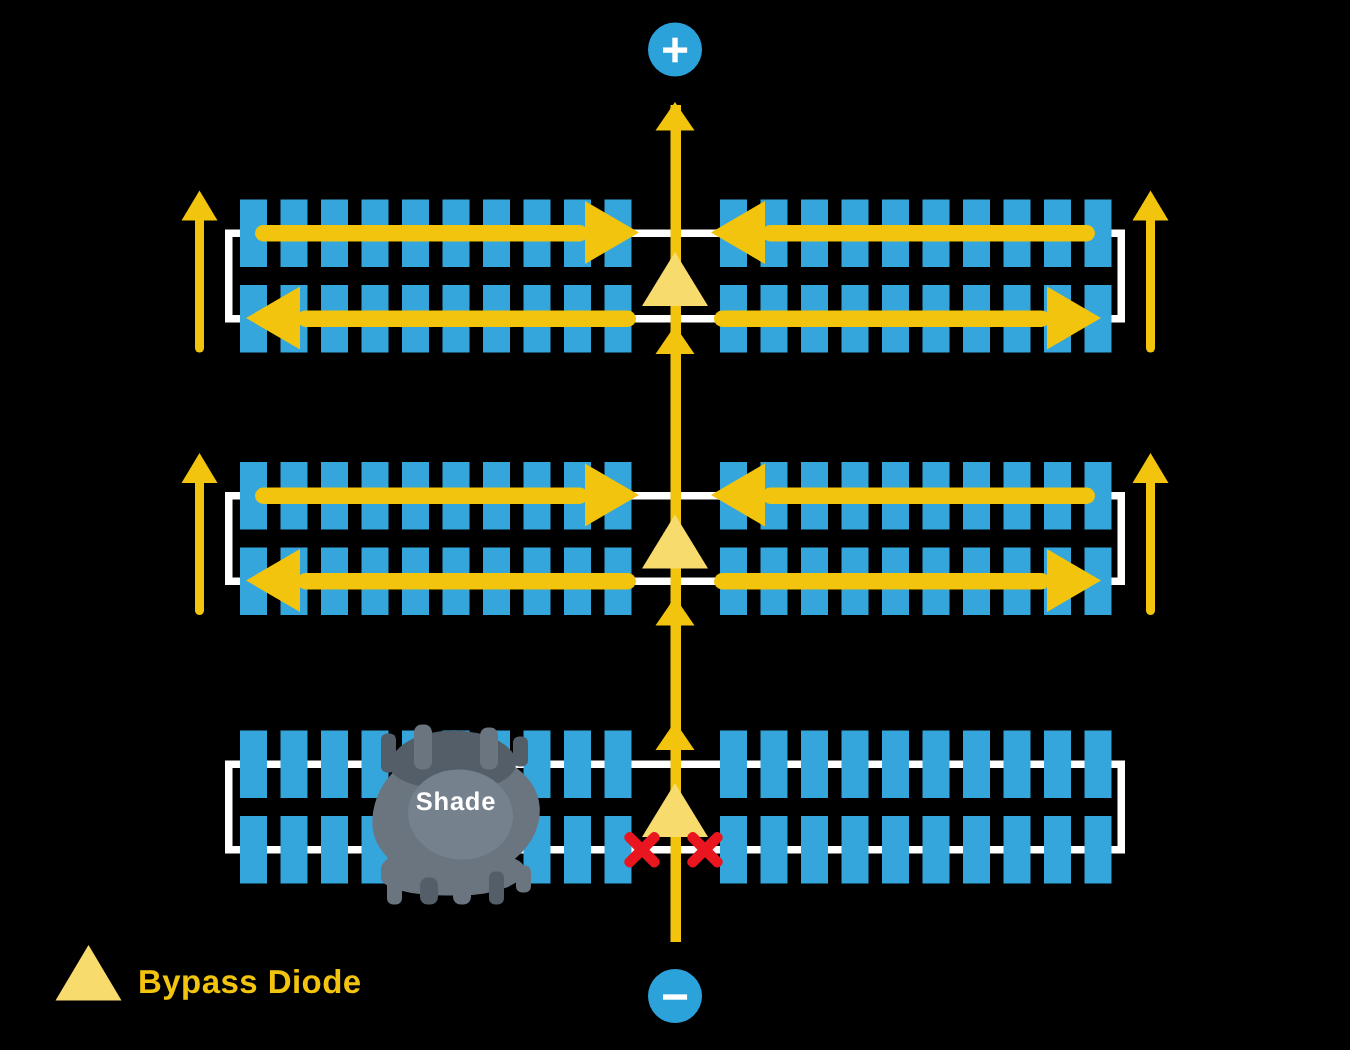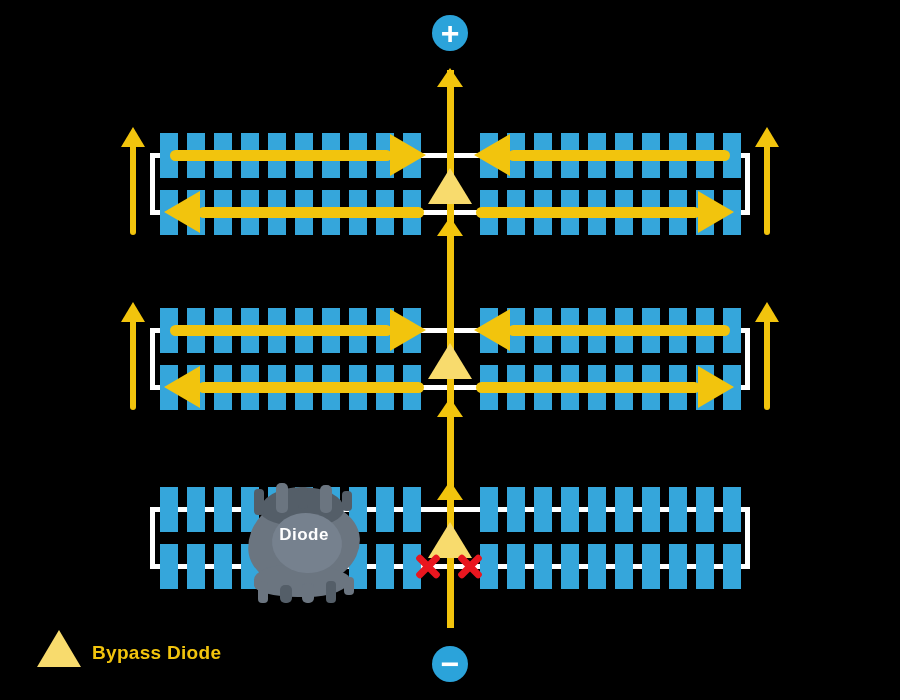--- a/index.html
+++ b/index.html
@@ -52,21 +52,21 @@
   #shade-blob .pc { background:var(--shg,#6b7580); }
   #shade-blob .pc.dk { background:var(--shgd,#545e68); }
   #shade-blob .pc.lt { background:var(--shgl,#76818e); }
   #shade-label {
     left:246px; top:525px; width:116px; text-align:center;
     color:#fff; font-size:17px; font-weight:700; letter-spacing:0.5px;
   }
 
   
   #legend-triangle { left:37px; top:630px; width:0; height:0; border-left:22px solid transparent; border-right:22px solid transparent; border-bottom:37px solid var(--diode,#f8db6d); }
-  #legend-label { left:92px; top:642px; color:var(--gold,#f2c40d); font-size:19px; font-weight:700; letter-spacing:0.3px; }
+  #legend-label { left:92px; top:642px; color:var(--gold,#f2c40d); font-size:22px; font-weight:700; letter-spacing:0.3px; }
 </style>
 </head>
 <body>
 
 <div id="stage" style="--bg: #000000; --cell: #35A6DB; --wire: #FFFFFF; --gold: #F2C40D; --diode: #F8DB6D; --term: #2BA3DA; --red: #E9161F; --shg: #6B7580; --shgd: #545E68; --shgl: #76818E;">
 
   <div id="diagram" style="left:0;top:0;width:900px;height:700px;">
       <div class="wire-rect" style="left: 150px; top: 152.5px;"></div>
       <div class="cell" style="left: 160px; top: 133px;"></div>
       <div class="cell" style="left: 187px; top: 133px;"></div>
@@ -233,21 +233,21 @@
     <span class="pc" style="left:30px; top:-4px;  width:12px;  height:30px; border-radius:5px;"></span>
     <span class="pc dk" style="left:52px; top:0px;   width:10px;  height:22px; border-radius:4px;"></span>
     <span class="pc" style="left:74px; top:-2px;  width:12px;  height:28px; border-radius:5px;"></span>
     <span class="pc dk" style="left:96px; top:4px;   width:10px;  height:20px; border-radius:4px;"></span>
     <span class="pc" style="left:12px; top:94px;  width:10px;  height:22px; border-radius:4px;"></span>
     <span class="pc dk" style="left:34px; top:98px;  width:12px;  height:18px; border-radius:5px;"></span>
     <span class="pc" style="left:56px; top:96px;  width:12px;  height:20px; border-radius:5px;"></span>
     <span class="pc dk" style="left:80px; top:94px;  width:10px;  height:22px; border-radius:4px;"></span>
     <span class="pc" style="left:98px; top:90px;  width:10px;  height:18px; border-radius:4px;"></span>
   </div>
-  <div id="shade-label">Diode</div>
+  <div id="shade-label">Shade</div>
 
   <div class="xmark" style="left:414px;top:552px;">
       <span></span>
       <span></span>
     </div>
   <div class="xmark" style="left:456px;top:552px;">
       <span></span>
       <span></span>
     </div>
 

